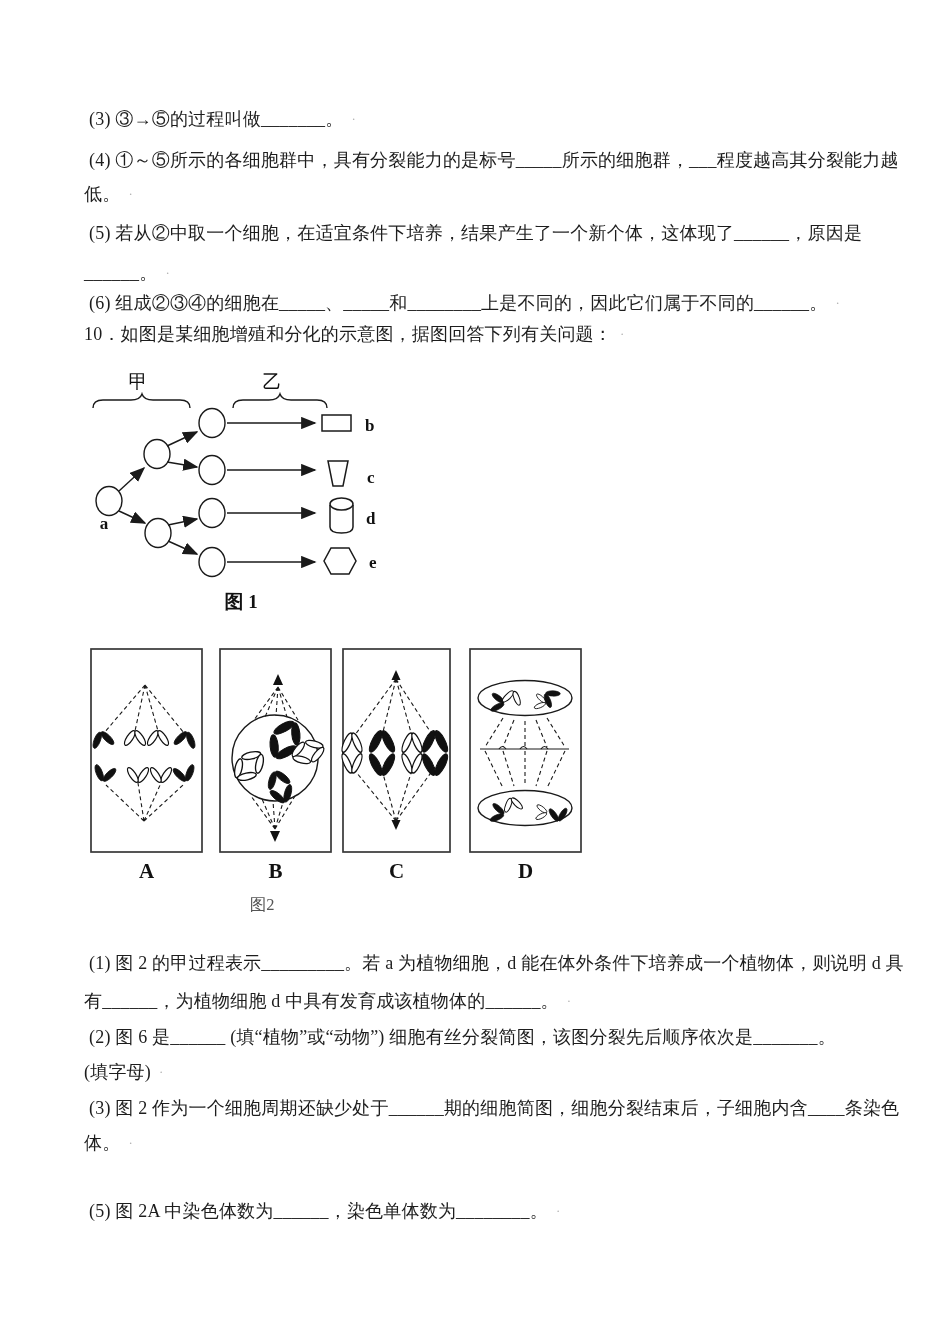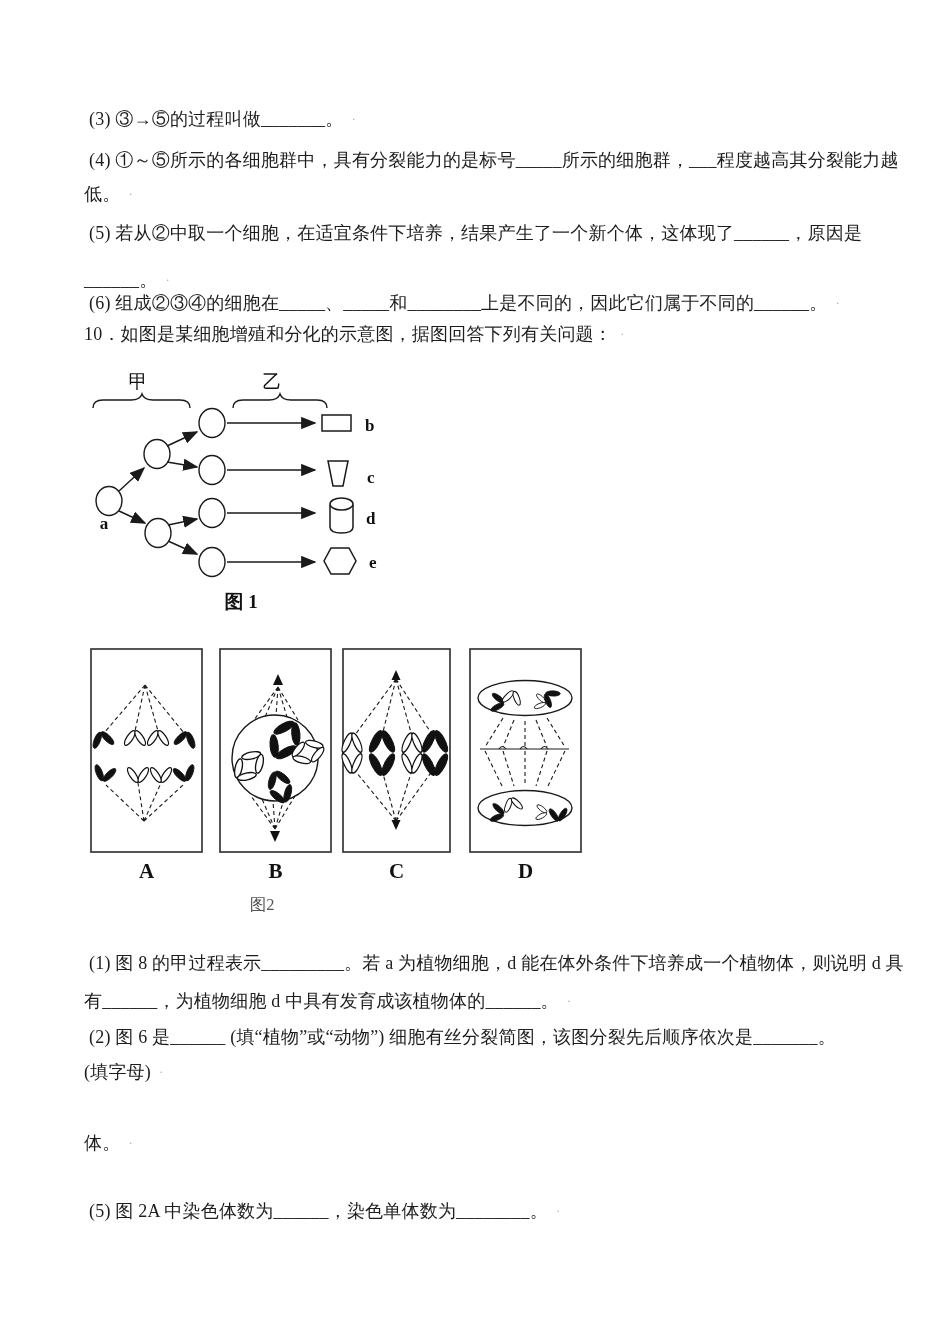--- a/index.html
+++ b/index.html
@@ -34,21 +34,21 @@
 </style>
 </head>
 <body>
 
 <div class="page">
 
   <div class="line" style="top:109px;left:89px"><span>(3) ③→⑤的过程叫做_______。</span><span class="dot">·</span></div>
   <div class="line" style="top:150px;left:89px"><span>(4) ①～⑤所示的各细胞群中，具有分裂能力的是标号_____所示的细胞群，___程度越高其分裂能力越</span><span class="dot"></span></div>
   <div class="line" style="top:184px;left:84px"><span>低。</span><span class="dot">·</span></div>
   <div class="line" style="top:223px;left:89px"><span>(5) 若从②中取一个细胞，在适宜条件下培养，结果产生了一个新个体，这体现了______，原因是</span><span class="dot"></span></div>
-  <div class="line" style="top:270px;left:84px"><span>______。</span><span class="dot">·</span></div>
+  <div class="line" style="top:263px;left:84px"><span>______。</span><span class="dot">·</span></div>
   <div class="line" style="top:293px;left:89px"><span>(6) 组成②③④的细胞在_____、_____和________上是不同的，因此它们属于不同的______。</span><span class="dot">·</span></div>
   <div class="line" style="top:324px;left:84px"><span>10．如图是某细胞增殖和分化的示意图，据图回答下列有关问题：</span><span class="dot">·</span></div>
 
   <svg class="fig" style="left:85px;top:368px" width="305" height="248" viewBox="0 0 305 248">
     <defs>
       <marker id="arrh" viewBox="0 0 10 8" markerWidth="11" markerHeight="9" refX="9" refY="4" orient="auto">
         <path d="M0,0 L10,4 L0,8 Z" fill="#1a1a1a"></path>
       </marker>
     </defs>
 
@@ -171,20 +171,21 @@
       <path class="solid" d="M411,104 q3.5,-5 7,0 M432,104 q3.5,-5 7,0 M453,104 q3.5,-5 7,0"></path>
     </g>
 
     <text class="p-label" x="58.5" y="233" text-anchor="middle">A</text>
     <text class="p-label" x="187.5" y="233" text-anchor="middle">B</text>
     <text class="p-label" x="308.5" y="233" text-anchor="middle">C</text>
     <text class="p-label" x="437.5" y="233" text-anchor="middle">D</text>
     <text class="f2-cap" x="174" y="265" text-anchor="middle">图2</text>
   </svg>
 
-  <div class="line" style="top:953px;left:89px"><span>(1) 图 8 的甲过程表示_________。若 a 为植物细胞，d 能在体外条件下培养成一个植物体，则说明 d 具</span><span class="dot"></span></div>
+  <div class="line" style="top:953px;left:89px"><span>(1) 图 2 的甲过程表示_________。若 a 为植物细胞，d 能在体外条件下培养成一个植物体，则说明 d 具</span><span class="dot"></span></div>
   <div class="line" style="top:991px;left:84px"><span>有______，为植物细胞 d 中具有发育成该植物体的______。</span><span class="dot">·</span></div>
   <div class="line" style="top:1027px;left:89px"><span>(2) 图 6 是______ (填“植物”或“动物”) 细胞有丝分裂简图，该图分裂先后顺序依次是_______。</span><span class="dot"></span></div>
   <div class="line" style="top:1062px;left:84px"><span>(填字母)</span><span class="dot">·</span></div>
+  <div class="line" style="top:1098px;left:89px"><span>(3) 图 2 作为一个细胞周期还缺少处于______期的细胞简图，细胞分裂结束后，子细胞内含____条染色</span><span class="dot"></span></div>
   <div class="line" style="top:1133px;left:84px"><span>体。</span><span class="dot">·</span></div>
   <div class="line" style="top:1201px;left:89px"><span>(5) 图 2A 中染色体数为______，染色单体数为________。</span><span class="dot">·</span></div>
 
 </div>
 
 </body></html>

